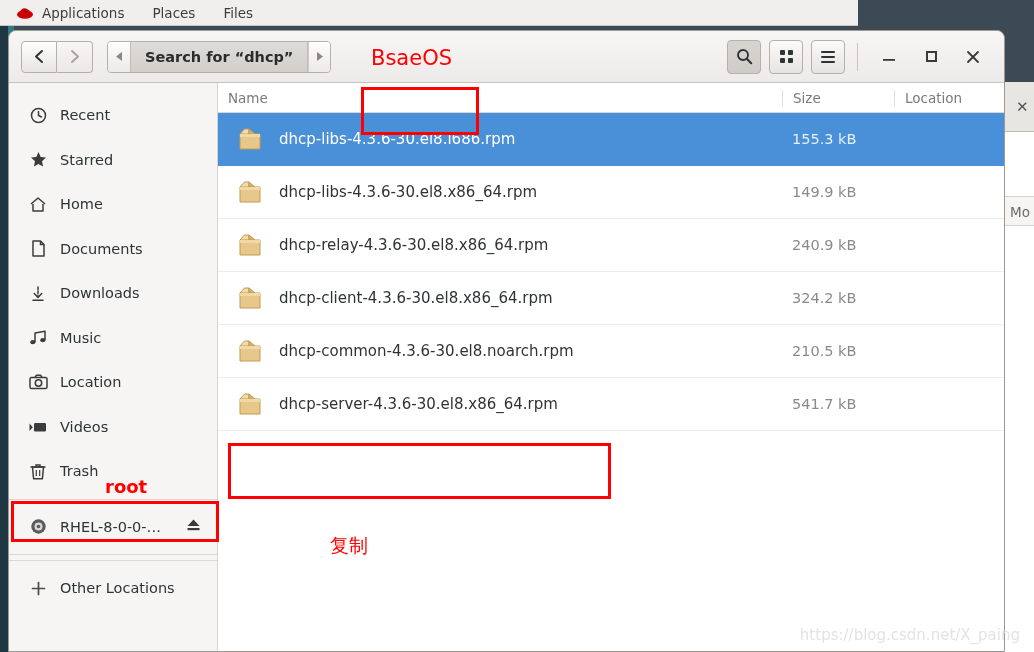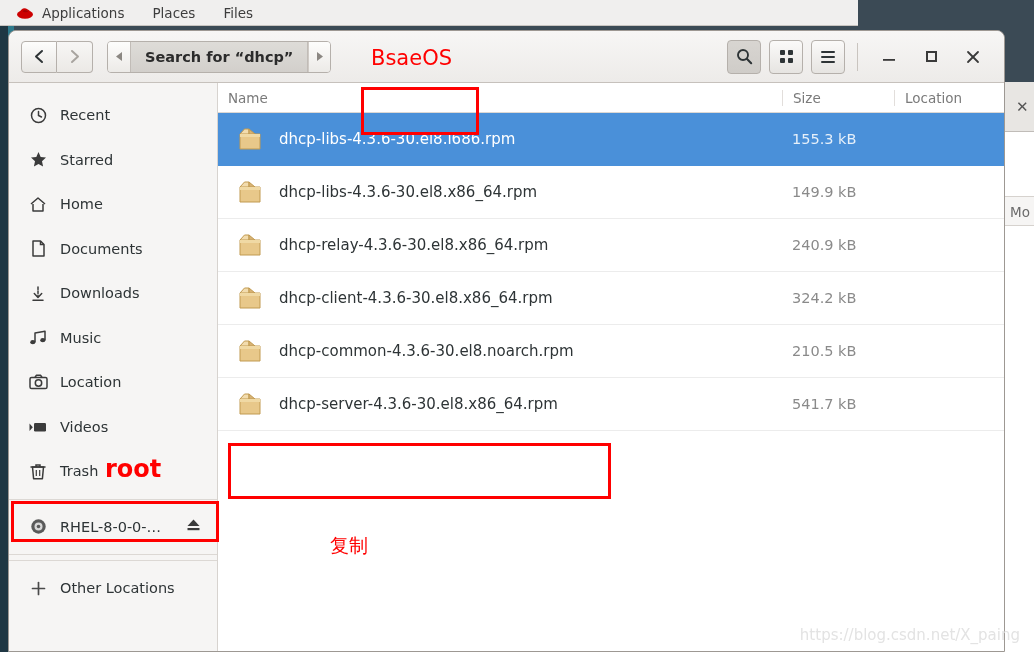--- a/index.html
+++ b/index.html
@@ -192,21 +192,21 @@
   .pkg-icon { margin-right: 15px; display: flex; }
 
   
   .anno-box { position: absolute; border: 3px solid #ff0000; pointer-events: none; z-index: 40; }
   .anno-text {
     position: absolute; color: #ff0000; z-index: 41;
     font-family: "DejaVu Sans", "Liberation Sans", sans-serif;
     white-space: nowrap;
   }
   #anno-bsaeos { left: 371px; top: 46px; font-size: 21px; }
-  #anno-root   { left: 105px; top: 455px; font-size: 24px; font-weight: 700; }
+  #anno-root   { left: 105px; top: 476px; font-size: 18px; font-weight: 700; }
   #anno-fuzhi  { left: 330px; top: 533px; font-size: 19px; }
   #box-search  { left: 361px; top: 87px; width: 118px; height: 48px; }
   #box-server  { left: 228px; top: 443px; width: 383px; height: 56px; }
   #box-rhel    { left: 11px; top: 501px; width: 208px; height: 41px; }
 
   .watermark {
     position: absolute; right: 14px; bottom: 8px;
     font-size: 15px; color: #e3e3e3; z-index: 30;
     font-family: "DejaVu Sans", "Liberation Sans", sans-serif;
   }

